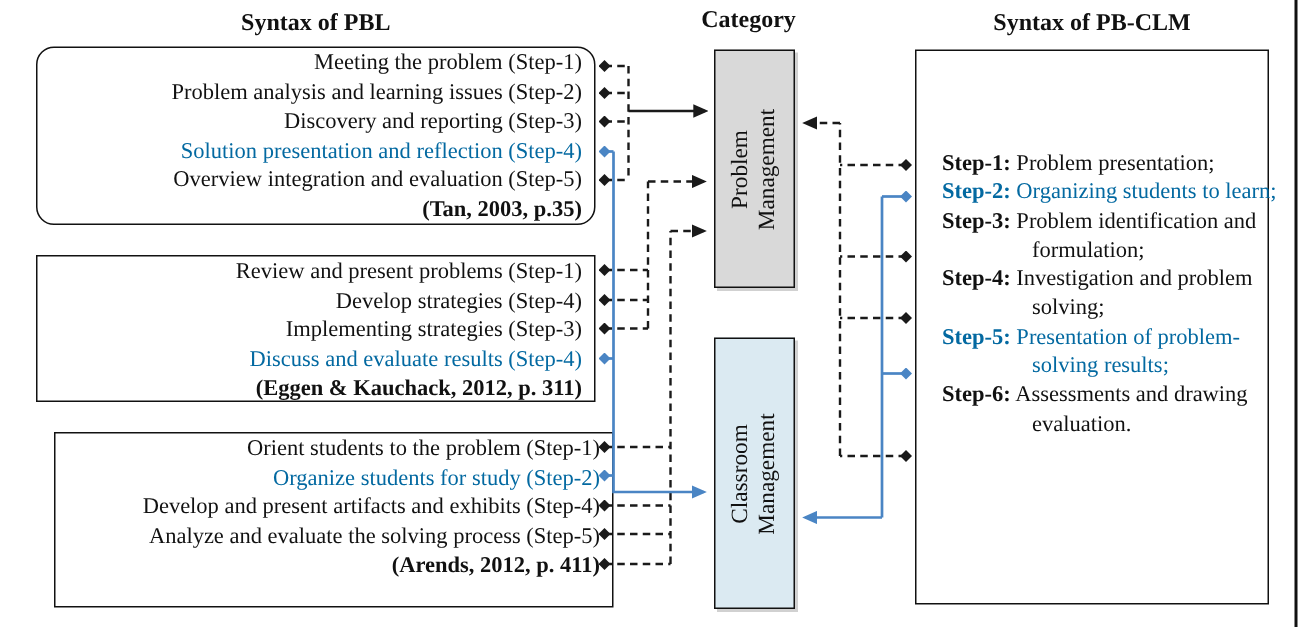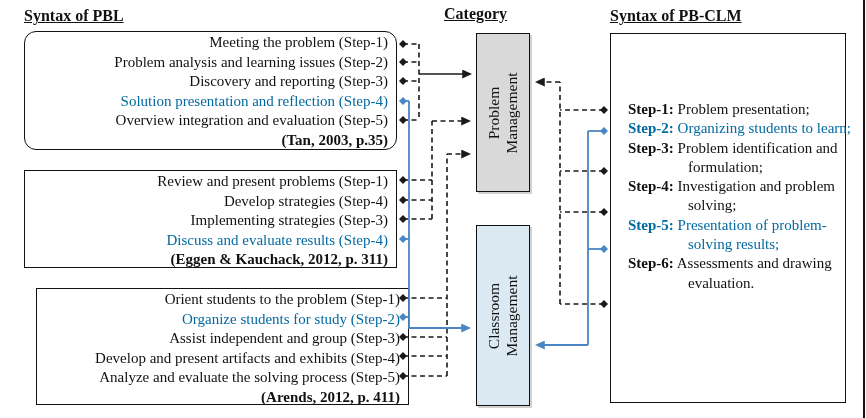--- a/index.html
+++ b/index.html
@@ -1,20 +1,20 @@
 <!DOCTYPE html>
 <html><head>
 <meta charset="utf-8">
 <style>
   html,body{margin:0;padding:0;background:#fff;}
   #canvas{
     position:relative;width:866px;height:418px;background:#ffffff;overflow:hidden;
     font-family:"Liberation Serif","DejaVu Serif",serif;color:#111;
   }
-  .hdr{position:absolute;font-weight:bold;font-size:16px;text-align:left;text-decoration:underline;}
+  .hdr{position:absolute;font-weight:bold;font-size:16px;text-align:center;}
   .lbox{position:absolute;border:1.5px solid #111;box-sizing:border-box;background:#fff;padding-top:1px;}
   .lbox .line{height:19.5px;line-height:19.5px;font-size:15px;text-align:right;padding-right:8px;white-space:nowrap;}
   .lbox .cite{font-weight:bold;}
   .blue{color:#0369a1;}
   .catbox{position:absolute;border:1.5px solid #111;box-sizing:border-box;box-shadow:2px 2px 0 rgba(0,0,0,0.18);}
   .catbox .vwrap{position:absolute;left:50%;top:50%;transform:translate(-50%,-50%) rotate(-90deg);
     white-space:nowrap;text-align:center;font-size:15.5px;line-height:18px;}
   .rbox{position:absolute;border:1.5px solid #111;box-sizing:border-box;background:#fff;}
   #steps{position:absolute;left:618px;top:100px;width:228px;font-size:15px;line-height:19.3px;margin-left:10px;}
   .step{padding-left:60px;text-indent:-60px;}
@@ -44,21 +44,20 @@
     <div class="line">Review and present problems (Step-1)</div>
     <div class="line">Develop strategies (Step-4)</div>
     <div class="line">Implementing strategies (Step-3)</div>
     <div class="line blue">Discuss and evaluate results (Step-4)</div>
     <div class="line cite">(Eggen &amp; Kauchack, 2012, p. 311)</div>
   </div>
 
   <div class="lbox" style="left:36px;top:288px;width:373px;height:117px;">
     <div class="line">Orient students to the problem (Step-1)</div>
     <div class="line blue">Organize students for study (Step-2)</div>
-    <div class="line">Assist independent and group (Step-3)</div>
     <div class="line">Develop and present artifacts and exhibits (Step-4)</div>
     <div class="line">Analyze and evaluate the solving process (Step-5)</div>
     <div class="line cite">(Arends, 2012, p. 411)</div>
   </div>
 
   <div class="catbox" style="left:476px;top:33px;width:54px;height:159px;background:#d9d9d9;">
     <div class="vwrap">
       <div>Problem</div>
       <div>Management</div>
     </div>

